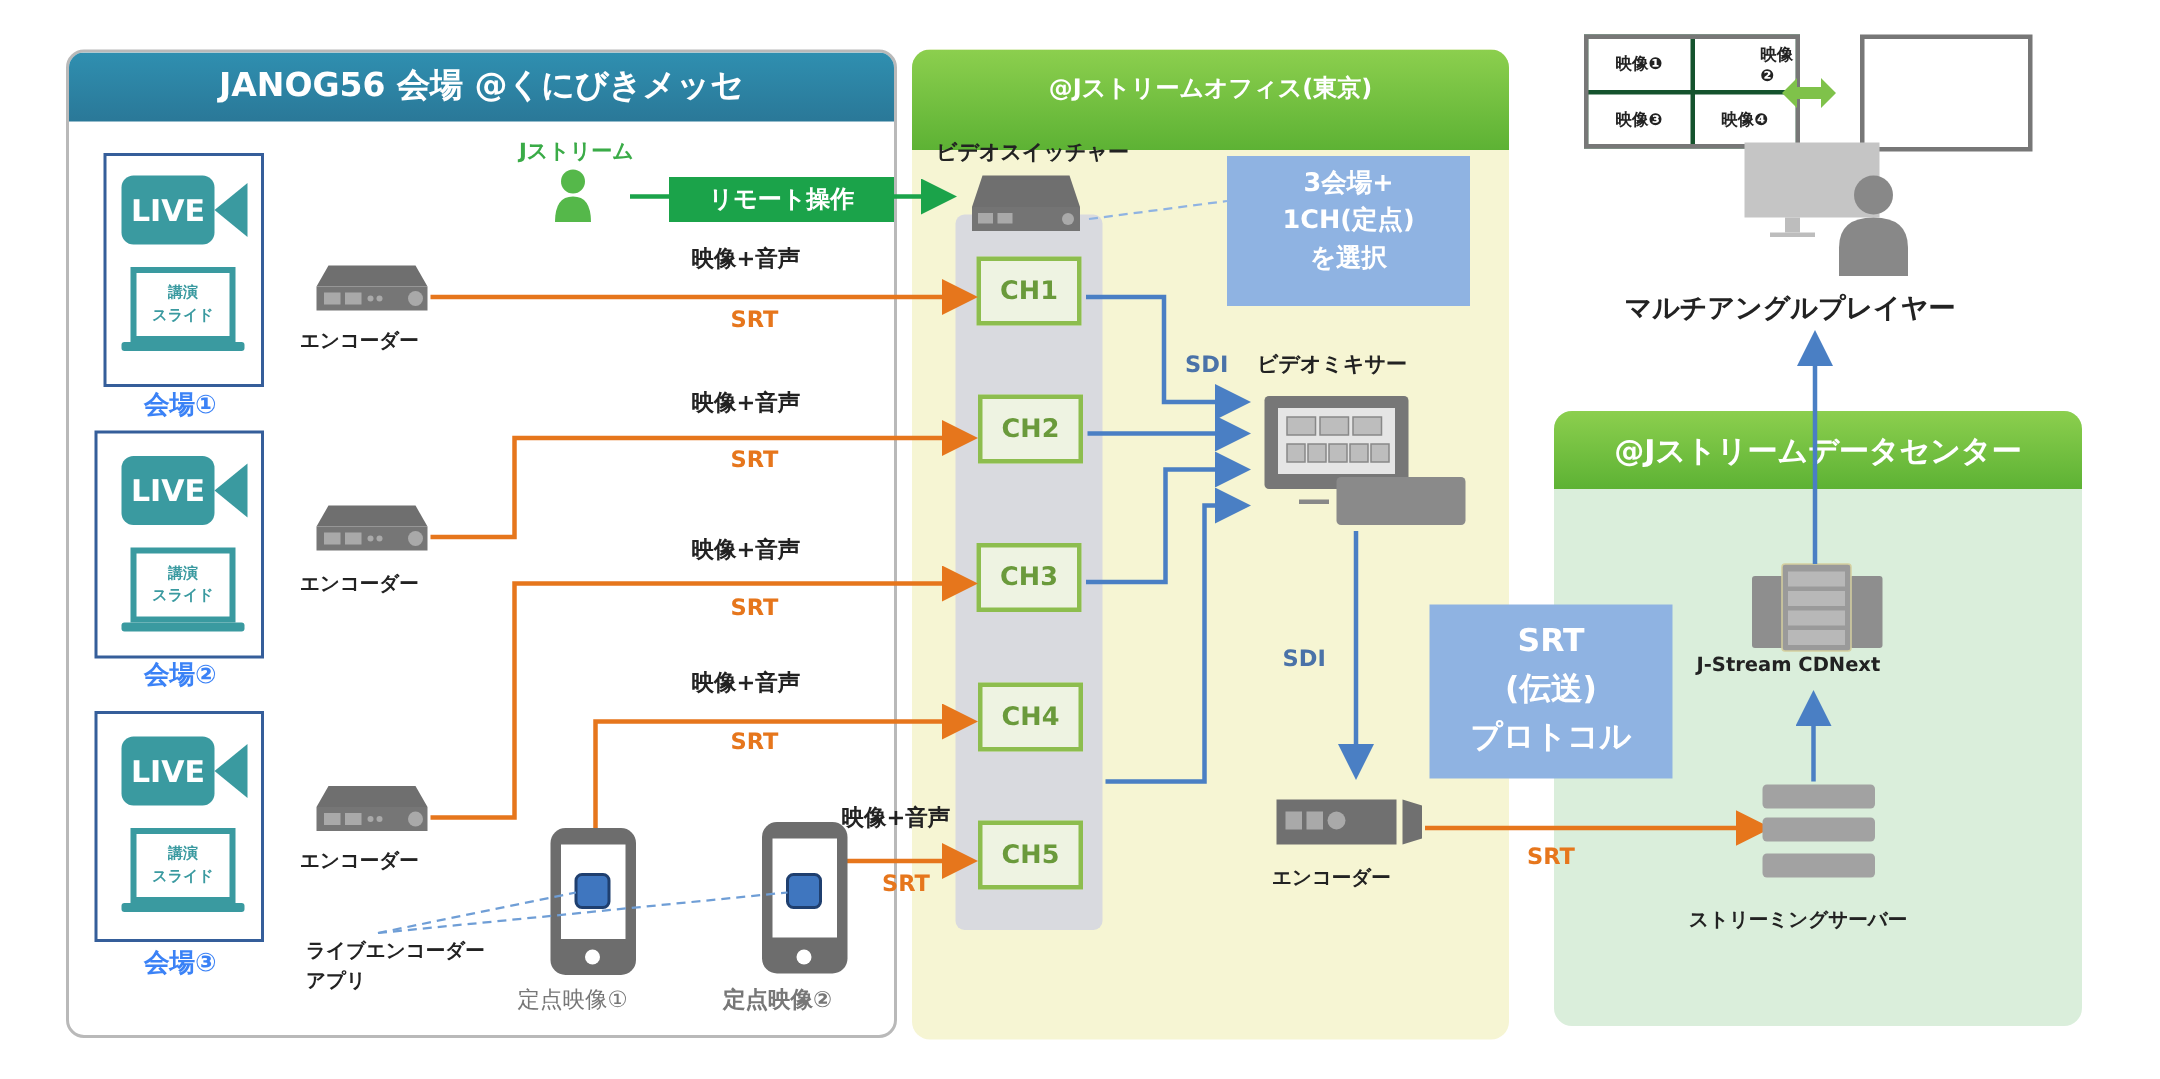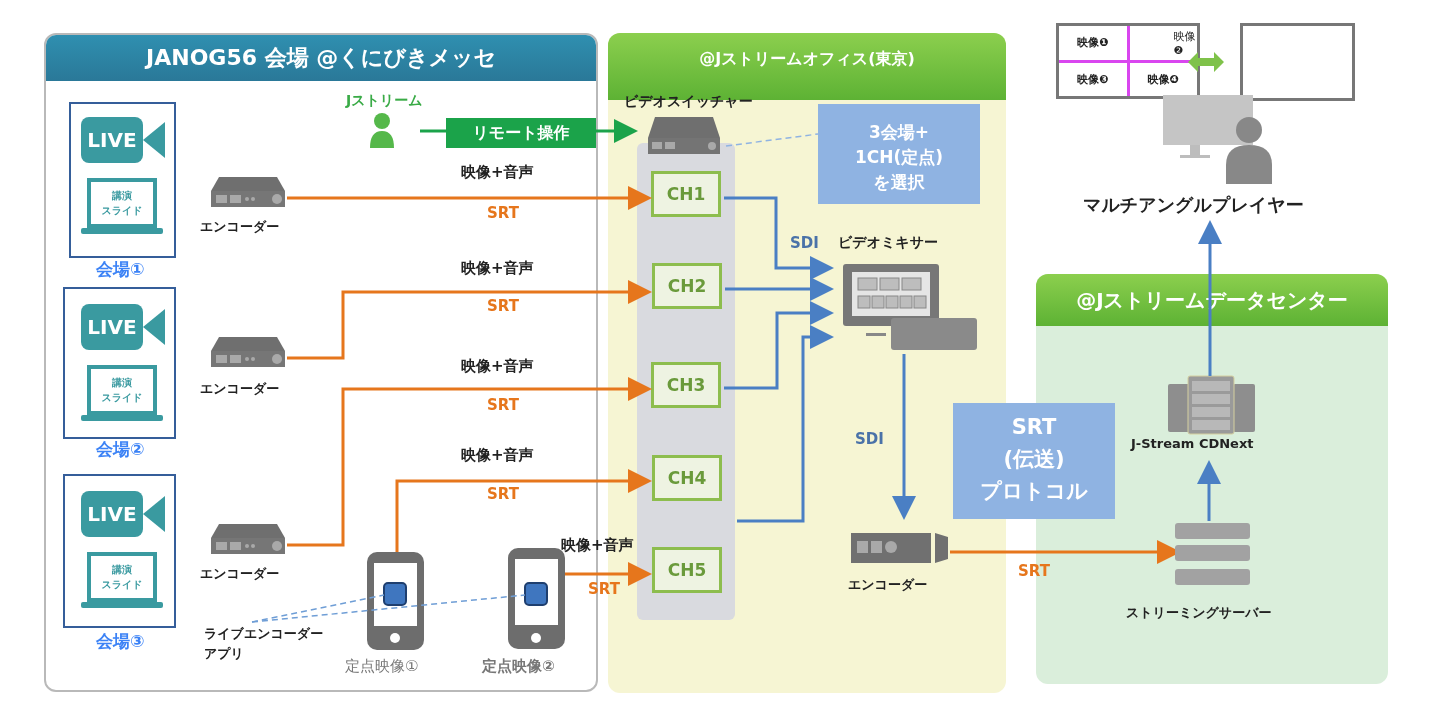--- a/index.html
+++ b/index.html
@@ -98,44 +98,44 @@
 <div class="lbl" style="left:345px;top:657px;font-size:15px;color:#777;font-weight:normal;">定点映像①</div>
 <div class="lbl" style="left:482px;top:657px;font-size:15px;color:#777;font-weight:bold;">定点映像②</div>
 
 <div class="lbl" style="left:624px;top:93px;font-size:14px;">ビデオスイッチャー</div>
 <div class="ch" style="left:651px;top:171px;">CH1</div>
 <div class="ch" style="left:652px;top:263px;">CH2</div>
 <div class="ch" style="left:651px;top:362px;">CH3</div>
 <div class="ch" style="left:652px;top:455px;">CH4</div>
 <div class="ch" style="left:652px;top:547px;">CH5</div>
 
-<div class="note" style="left:818px;top:104px;width:162px;height:100px;font-size:17px;line-height:25px;padding-top:16px;box-sizing:border-box;">
+<div class="note" style="left:818px;top:104px;width:162px;height:100px;font-size:17px;line-height:25px;padding-top:6px;box-sizing:border-box;">
   <div>3会場+</div>
   <div>1CH(定点)</div>
   <div>を選択</div>
 </div>
 
 <div class="lbl" style="left:790px;top:234px;color:#4a72a8;font-size:15px;">SDI</div>
 <div class="lbl" style="left:838px;top:234px;font-size:14px;">ビデオミキサー</div>
 <div class="lbl" style="left:855px;top:430px;color:#4a72a8;font-size:15px;">SDI</div>
 <div class="lbl" style="left:848px;top:576px;font-size:13px;">エンコーダー</div>
 
 <div class="note" style="left:953px;top:403px;width:162px;height:116px;font-size:21px;line-height:32px;padding-top:8px;box-sizing:border-box;">
   <div>SRT</div>
   <div>(伝送)</div>
   <div>プロトコル</div>
 </div>
 <div class="lbl srt" style="left:1018px;top:562px;">SRT</div>
 
 <div class="lbl" style="left:1131px;top:436px;font-size:13px;">J-Stream CDNext</div>
 <div class="lbl" style="left:1126px;top:604px;font-size:13px;">ストリーミングサーバー</div>
 
-<div class="abs" style="left:1056px;top:23px;width:144px;height:76px;border:3px solid #777;background:#d946ef;display:grid;grid-template-columns:1fr 1fr;grid-template-rows:1fr 1fr;gap:3px;box-sizing:border-box;">
+<div class="abs" style="left:1056px;top:23px;width:144px;height:76px;border:3px solid #777;background:#14532d;display:grid;grid-template-columns:1fr 1fr;grid-template-rows:1fr 1fr;gap:3px;box-sizing:border-box;">
   <div style="background:#fff;font-size:11px;font-weight:bold;display:flex;align-items:center;justify-content:center;">映像❶</div>
-  <div style="background:#fff;font-size:11px;font-weight:normal;display:flex;align-items:center;justify-content:center;padding-left:44px;">映像❷</div>
+  <div style="background:#fff;font-size:11px;font-weight:bold;display:flex;align-items:center;justify-content:center;padding-left:44px;">映像❷</div>
   <div style="background:#fff;font-size:11px;font-weight:bold;display:flex;align-items:center;justify-content:center;">映像❸</div>
   <div style="background:#fff;font-size:11px;font-weight:bold;display:flex;align-items:center;justify-content:center;">映像❹</div>
 </div>
 <div class="abs" style="left:1240px;top:23px;width:115px;height:78px;border:3px solid #777;background:#fff;box-sizing:border-box;"></div>
 <div class="lbl" style="left:1083px;top:193px;font-size:18px;">マルチアングルプレイヤー</div>
 
 <svg width="1440" height="719">
   <defs>
     <marker id="ao" markerWidth="8" markerHeight="8" refX="6" refY="4" orient="auto">
         <path d="M0,0 L8,4 L0,8 z" fill="#e6761c"></path>

